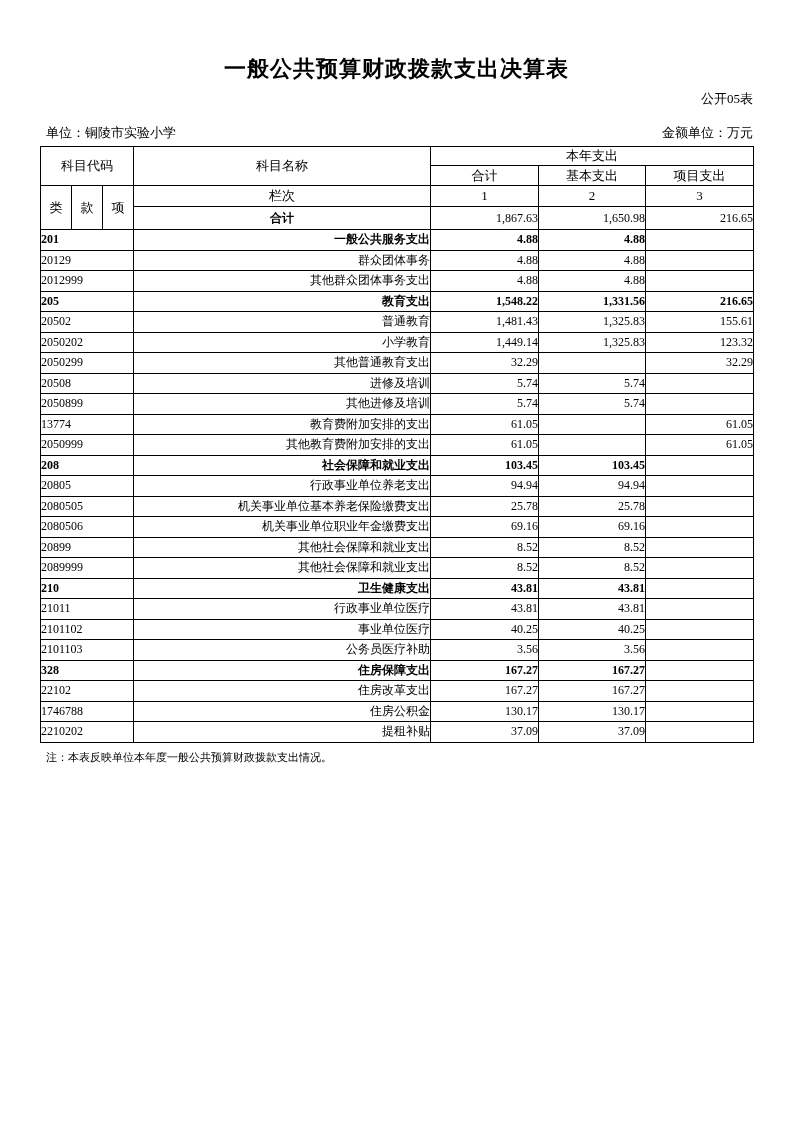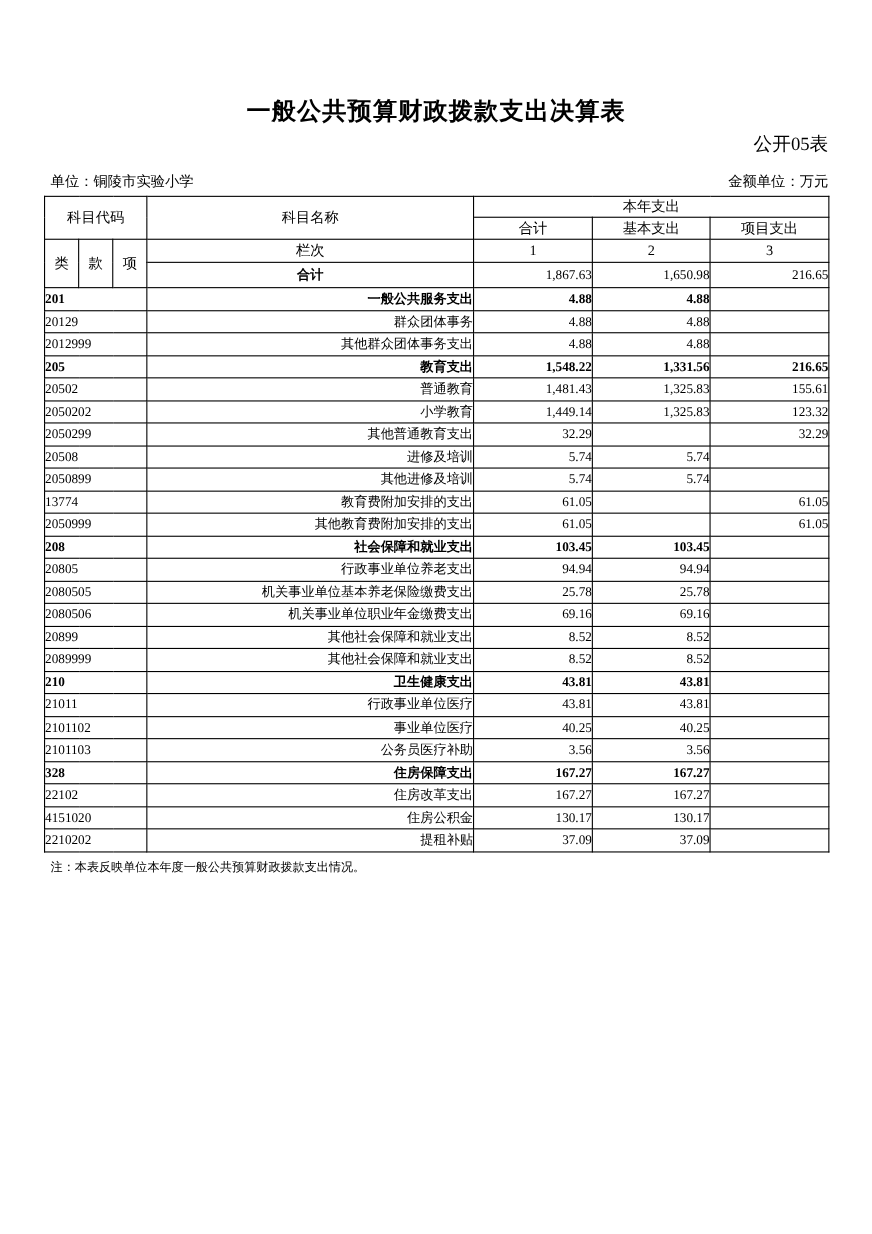--- a/index.html
+++ b/index.html
@@ -5,37 +5,37 @@
   * { box-sizing: border-box; }
   html, body { margin: 0; padding: 0; }
   body {
     width: 793px; height: 1122px;
     background: #ffffff; color: #000000;
     font-family: "Liberation Serif", "DejaVu Serif", serif;
   }
   .page {
     position: relative;
     width: 793px; height: 1122px;
-    padding: 88px 40px 0 40px;
+    padding: 56px 40px 0 40px;
     background: #ffffff;
     overflow: hidden;
   }
   .title {
     margin: 0;
     font-family: "Liberation Sans", "DejaVu Sans", sans-serif;
     font-size: 22px;
     font-weight: bold;
     text-align: center;
     letter-spacing: 1px;
     line-height: 26px;
   }
   .form-code {
     margin-top: 9px;
     text-align: right;
-    font-size: 17px;
+    font-size: 13px;
     line-height: 16px;
   }
   .meta-row {
     display: flex;
     justify-content: space-between;
     align-items: flex-end;
     font-size: 13px;
     line-height: 17px;
     margin-top: 17px;
     margin-bottom: 5px;
@@ -284,21 +284,21 @@
     <td class="num"></td>
   </tr>
         <tr>
     <td class="code" colspan="3">22102</td>
     <td class="name">住房改革支出</td>
     <td class="num">167.27</td>
     <td class="num">167.27</td>
     <td class="num"></td>
   </tr>
         <tr>
-    <td class="code" colspan="3">4151020</td>
+    <td class="code" colspan="3">1746788</td>
     <td class="name">住房公积金</td>
     <td class="num">130.17</td>
     <td class="num">130.17</td>
     <td class="num"></td>
   </tr>
         <tr>
     <td class="code" colspan="3">2210202</td>
     <td class="name">提租补贴</td>
     <td class="num">37.09</td>
     <td class="num">37.09</td>

